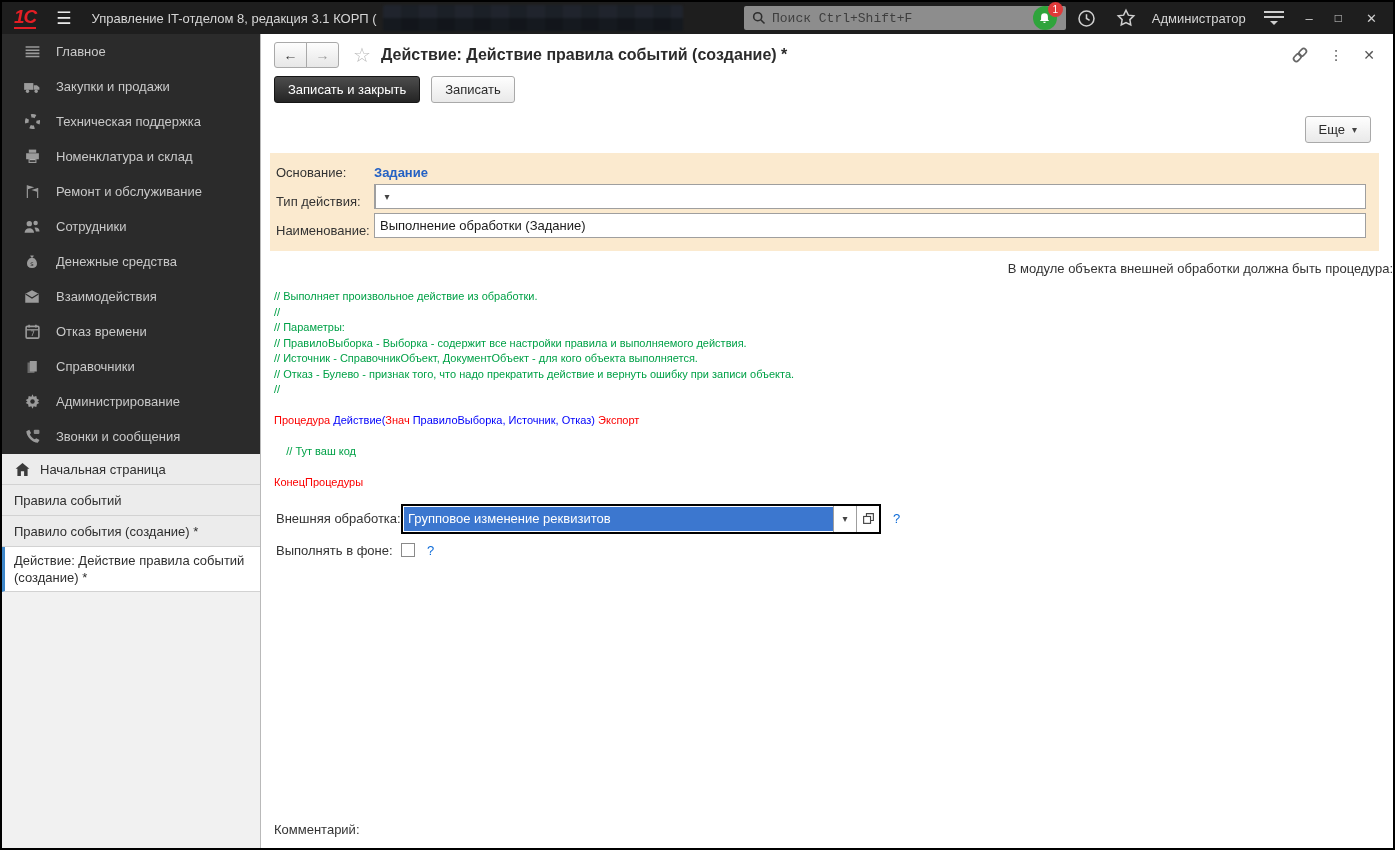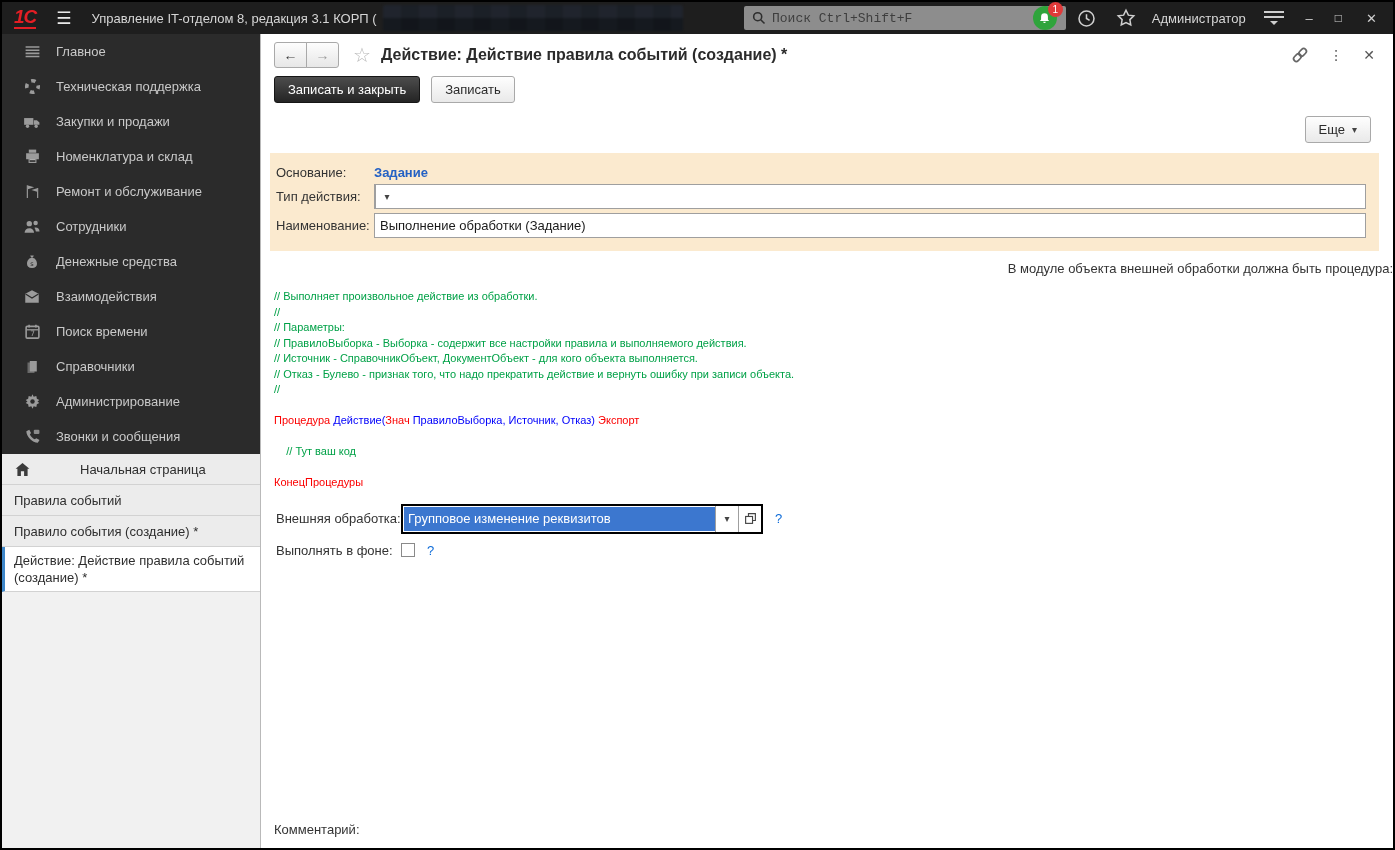--- a/index.html
+++ b/index.html
@@ -28,21 +28,21 @@
   .winctl { margin-left:22px; color:#cfcfcf; font-size:13px; cursor:pointer; }
   .winctl.max { font-size:12px; }
   .winctl.close { margin-right:16px; margin-left:24px; }
 
   
   .sidebar { position:absolute; top:32px; left:0; width:259px; bottom:0; background:#f1f1f1; border-right:1px solid #b9b9b9; }
   .side-menu { background:#2b2b2b; }
   .side-item { height:35px; display:flex; align-items:center; padding-left:21px; cursor:pointer; }
   .side-item .ic { width:18px; height:18px; display:flex; align-items:center; justify-content:center; }
   .side-item .lbl { margin-left:15px; color:#c9c9c9; font-size:13px; }
-  .tab-row { min-height:31px; display:flex; align-items:center; padding:5px 8px 5px 12px; border-bottom:1px solid #d2d2d2; font-size:13px; color:#2e2e2e; cursor:pointer; background:#ececec; line-height:17px;gap:40px; }
+  .tab-row { min-height:31px; display:flex; align-items:center; padding:5px 8px 5px 12px; border-bottom:1px solid #d2d2d2; font-size:13px; color:#2e2e2e; cursor:pointer; background:#ececec; line-height:17px; }
   .tab-row.active { background:#fff; border-left:3px solid #3f87c9; padding-left:9px; }
   .tab-row .ic { width:17px; height:17px; margin-right:9px; flex:0 0 auto; }
 
   
   .main { position:absolute; top:32px; left:260px; right:0; bottom:0; background:#fff; }
   .hdr { display:flex; align-items:center; padding:8px 18px 0 12px; }
   .navbtns { display:flex; }
   .navbtn { width:33px; height:26px; background:linear-gradient(#fdfdfd,#e7e7e7); border:1px solid #a9a9a9; font-size:14px; cursor:pointer; display:flex; align-items:center; justify-content:center; }
   .navbtn.back { border-radius:3px 0 0 3px; color:#3a3a3a; }
   .navbtn.fwd { border-radius:0 3px 3px 0; margin-left:-1px; color:#9a9a9a; }
@@ -52,35 +52,35 @@
   .hdr-ic { cursor:pointer; color:#555; font-size:14px; display:flex; align-items:center; }
 
   .toolbar { display:flex; align-items:flex-start; padding:8px 22px 0 12px; }
   .btn { font-size:13px; padding:0 13px; height:27px; border-radius:3px; cursor:pointer; }
   .btn-primary { background:linear-gradient(#4d4d4d,#242424); border:1px solid #161616; color:#fff; }
   .btn-normal { background:linear-gradient(#fefefe,#e9e9e9); border:1px solid #a9a9a9; color:#2b2b2b; margin-left:11px; }
   .btn-more { margin-left:auto; background:linear-gradient(#fefefe,#e9e9e9); border:1px solid #a9a9a9; color:#2b2b2b; display:flex; align-items:center; gap:7px;margin-top:40px; }
   .btn-more .car { font-size:10px; color:#444; }
 
   .creampanel { margin:10px 14px 0 8px; background:#fbeacf; padding:8px 13px 9px 6px; }
-  .frow { display:flex; align-items:center; margin:4px 0; }
+  .frow { display:flex; align-items:flex-end; margin:4px 0; }
   .frow .flabel { width:98px; font-size:13px; color:#333; flex:0 0 auto; }
   .linkval { color:#2461c4; font-weight:bold; font-size:13px; cursor:pointer; }
   .fieldgrp { flex:1; height:25px; border:1px solid #9f9f9f; background:#fff; display:flex; align-items:stretch; }
   .fieldgrp .ftext { flex:1; display:flex; align-items:center; padding-left:5px; font-size:13px; color:#1a1a1a; }
   .caretbtn { width:23px; border-left:1px solid #9f9f9f; display:flex; align-items:center; justify-content:center; color:#444; font-size:10px; cursor:pointer; background:#fff; }
   .txtinput { flex:1; height:25px; border:1px solid #9f9f9f; background:#fff; font-size:13px; padding-left:5px; color:#1a1a1a; font-family:inherit; }
 
   .hint { margin:10px 0 0 12px; font-size:13px; color:#333;text-align:right; }
   .codeblock { margin:13px 0 0 12px; font-size:11px; line-height:15.5px; white-space:pre; }
   .cg { color:#00a147; } .cr { color:#fb0000; } .cb { color:#0000fb; }
 
   .ctl-row { display:flex; align-items:center; margin:13px 0 0 14px; }
   .ctl-row .clabel { width:125px; font-size:13px; color:#333; flex:0 0 auto; }
-  .focusgrp { width:362px; height:30px; border:2px solid #000; background:#fff; display:flex; align-items:stretch; }
+  .focusgrp { width:480px; height:30px; border:2px solid #000; background:#fff; display:flex; align-items:stretch; }
   .focusgrp .sel { flex:1; margin:1px 0 1px 1px; background:#3c77cf; color:#fff; font-size:13px; display:flex; align-items:center; padding-left:4px; white-space:nowrap; overflow:hidden; }
   .focusgrp .caretbtn { border-left:1px solid #9f9f9f; }
   .openbtn { width:23px; border-left:1px solid #9f9f9f; display:flex; align-items:center; justify-content:center; cursor:pointer; background:#fff; }
   .qmark { color:#0d6bd8; font-size:13px; margin-left:12px; cursor:pointer; }
   .cb-box { width:14px; height:14px; border:1px solid #8a8a8a; background:#fff; cursor:pointer; }
 
   .comment { position:absolute; left:8px; right:14px; bottom:8px; }
   .comment .clbl { font-size:13px; color:#333; margin:0 0 3px 4px; }
   .comment textarea { width:100%; height:79px; border:1px solid #a8a8a8; resize:none; font-family:inherit; font-size:13px; padding:4px 6px; color:#333; }
   .comment textarea::placeholder { color:#b9b9b9; }
@@ -140,39 +140,39 @@
         <div class="side-item">
           <span class="ic">
             <svg width="17" height="17" viewBox="0 0 16 16" fill="#9b9b9b">
               <path d="M1.5 3h13v1.5h-13zM1.5 6h13v1.5h-13zM1.5 9h13v1.5h-13zM1.5 12h13v1.5h-13z"></path>
             </svg>
           </span>
           <span class="lbl">Главное</span>
         </div>
         <div class="side-item">
           <span class="ic">
-            <svg width="17" height="17" viewBox="0 0 16 16">
-              <circle cx="8" cy="8" r="5.4" fill="none" stroke="#9b9b9b" stroke-width="3.4" stroke-dasharray="4.2 4.3" stroke-dashoffset="2"></circle>
-            </svg>
-          </span>
-          <span class="lbl">Техническая поддержка</span>
-        </div>
-        <div class="side-item">
-          <span class="ic">
             <svg width="18" height="18" viewBox="0 0 16 16" fill="#9b9b9b">
               <path d="M1 4.5h8.2v6H1z"></path>
               <path d="M9.6 6.5h2.8l2.2 2v2H9.6z"></path>
               <circle cx="4" cy="11.8" r="1.5"></circle>
               <circle cx="11.7" cy="11.8" r="1.5"></circle>
             </svg>
           </span>
           <span class="lbl">Закупки и продажи</span>
         </div>
         <div class="side-item">
           <span class="ic">
+            <svg width="17" height="17" viewBox="0 0 16 16">
+              <circle cx="8" cy="8" r="5.4" fill="none" stroke="#9b9b9b" stroke-width="3.4" stroke-dasharray="4.2 4.3" stroke-dashoffset="2"></circle>
+            </svg>
+          </span>
+          <span class="lbl">Техническая поддержка</span>
+        </div>
+        <div class="side-item">
+          <span class="ic">
             <svg width="17" height="17" viewBox="0 0 16 16" fill="#9b9b9b">
               <path d="M4.5 1.5h7v3h-7z"></path>
               <path d="M2 5h12v5.5h-2.3V14H4.3v-3.5H2z"></path>
               <path d="M5.3 10.5h5.4v2.5H5.3z" fill="#2b2b2b"></path>
               <path d="M5.3 10.5h5.4v1h-5.4z" fill="#c4c4c4"></path>
             </svg>
           </span>
           <span class="lbl">Номенклатура и склад</span>
         </div>
         <div class="side-item">
@@ -218,21 +218,21 @@
         </div>
         <div class="side-item">
           <span class="ic">
             <svg width="17" height="17" viewBox="0 0 16 16">
               <rect x="2" y="3.2" width="12" height="11" rx="1" fill="none" stroke="#9b9b9b" stroke-width="1.5"></rect>
               <path d="M2.5 6.4h11" stroke="#9b9b9b" stroke-width="1.2"></path>
               <path d="M4.8 1.6v2.6M11.2 1.6v2.6" stroke="#9b9b9b" stroke-width="1.5"></path>
               <text x="8" y="12.6" font-size="7" text-anchor="middle" fill="#9b9b9b" font-family="DejaVu Sans">7</text>
             </svg>
           </span>
-          <span class="lbl">Поиск времени</span>
+          <span class="lbl">Отказ времени</span>
         </div>
         <div class="side-item">
           <span class="ic">
             <svg width="16" height="16" viewBox="0 0 16 16" fill="#9b9b9b">
               <path d="M3.5 3.5h7V14h-7z" opacity=".55"></path>
               <path d="M5.8 2h7v10.5h-7z"></path>
             </svg>
           </span>
           <span class="lbl">Справочники</span>
         </div>

